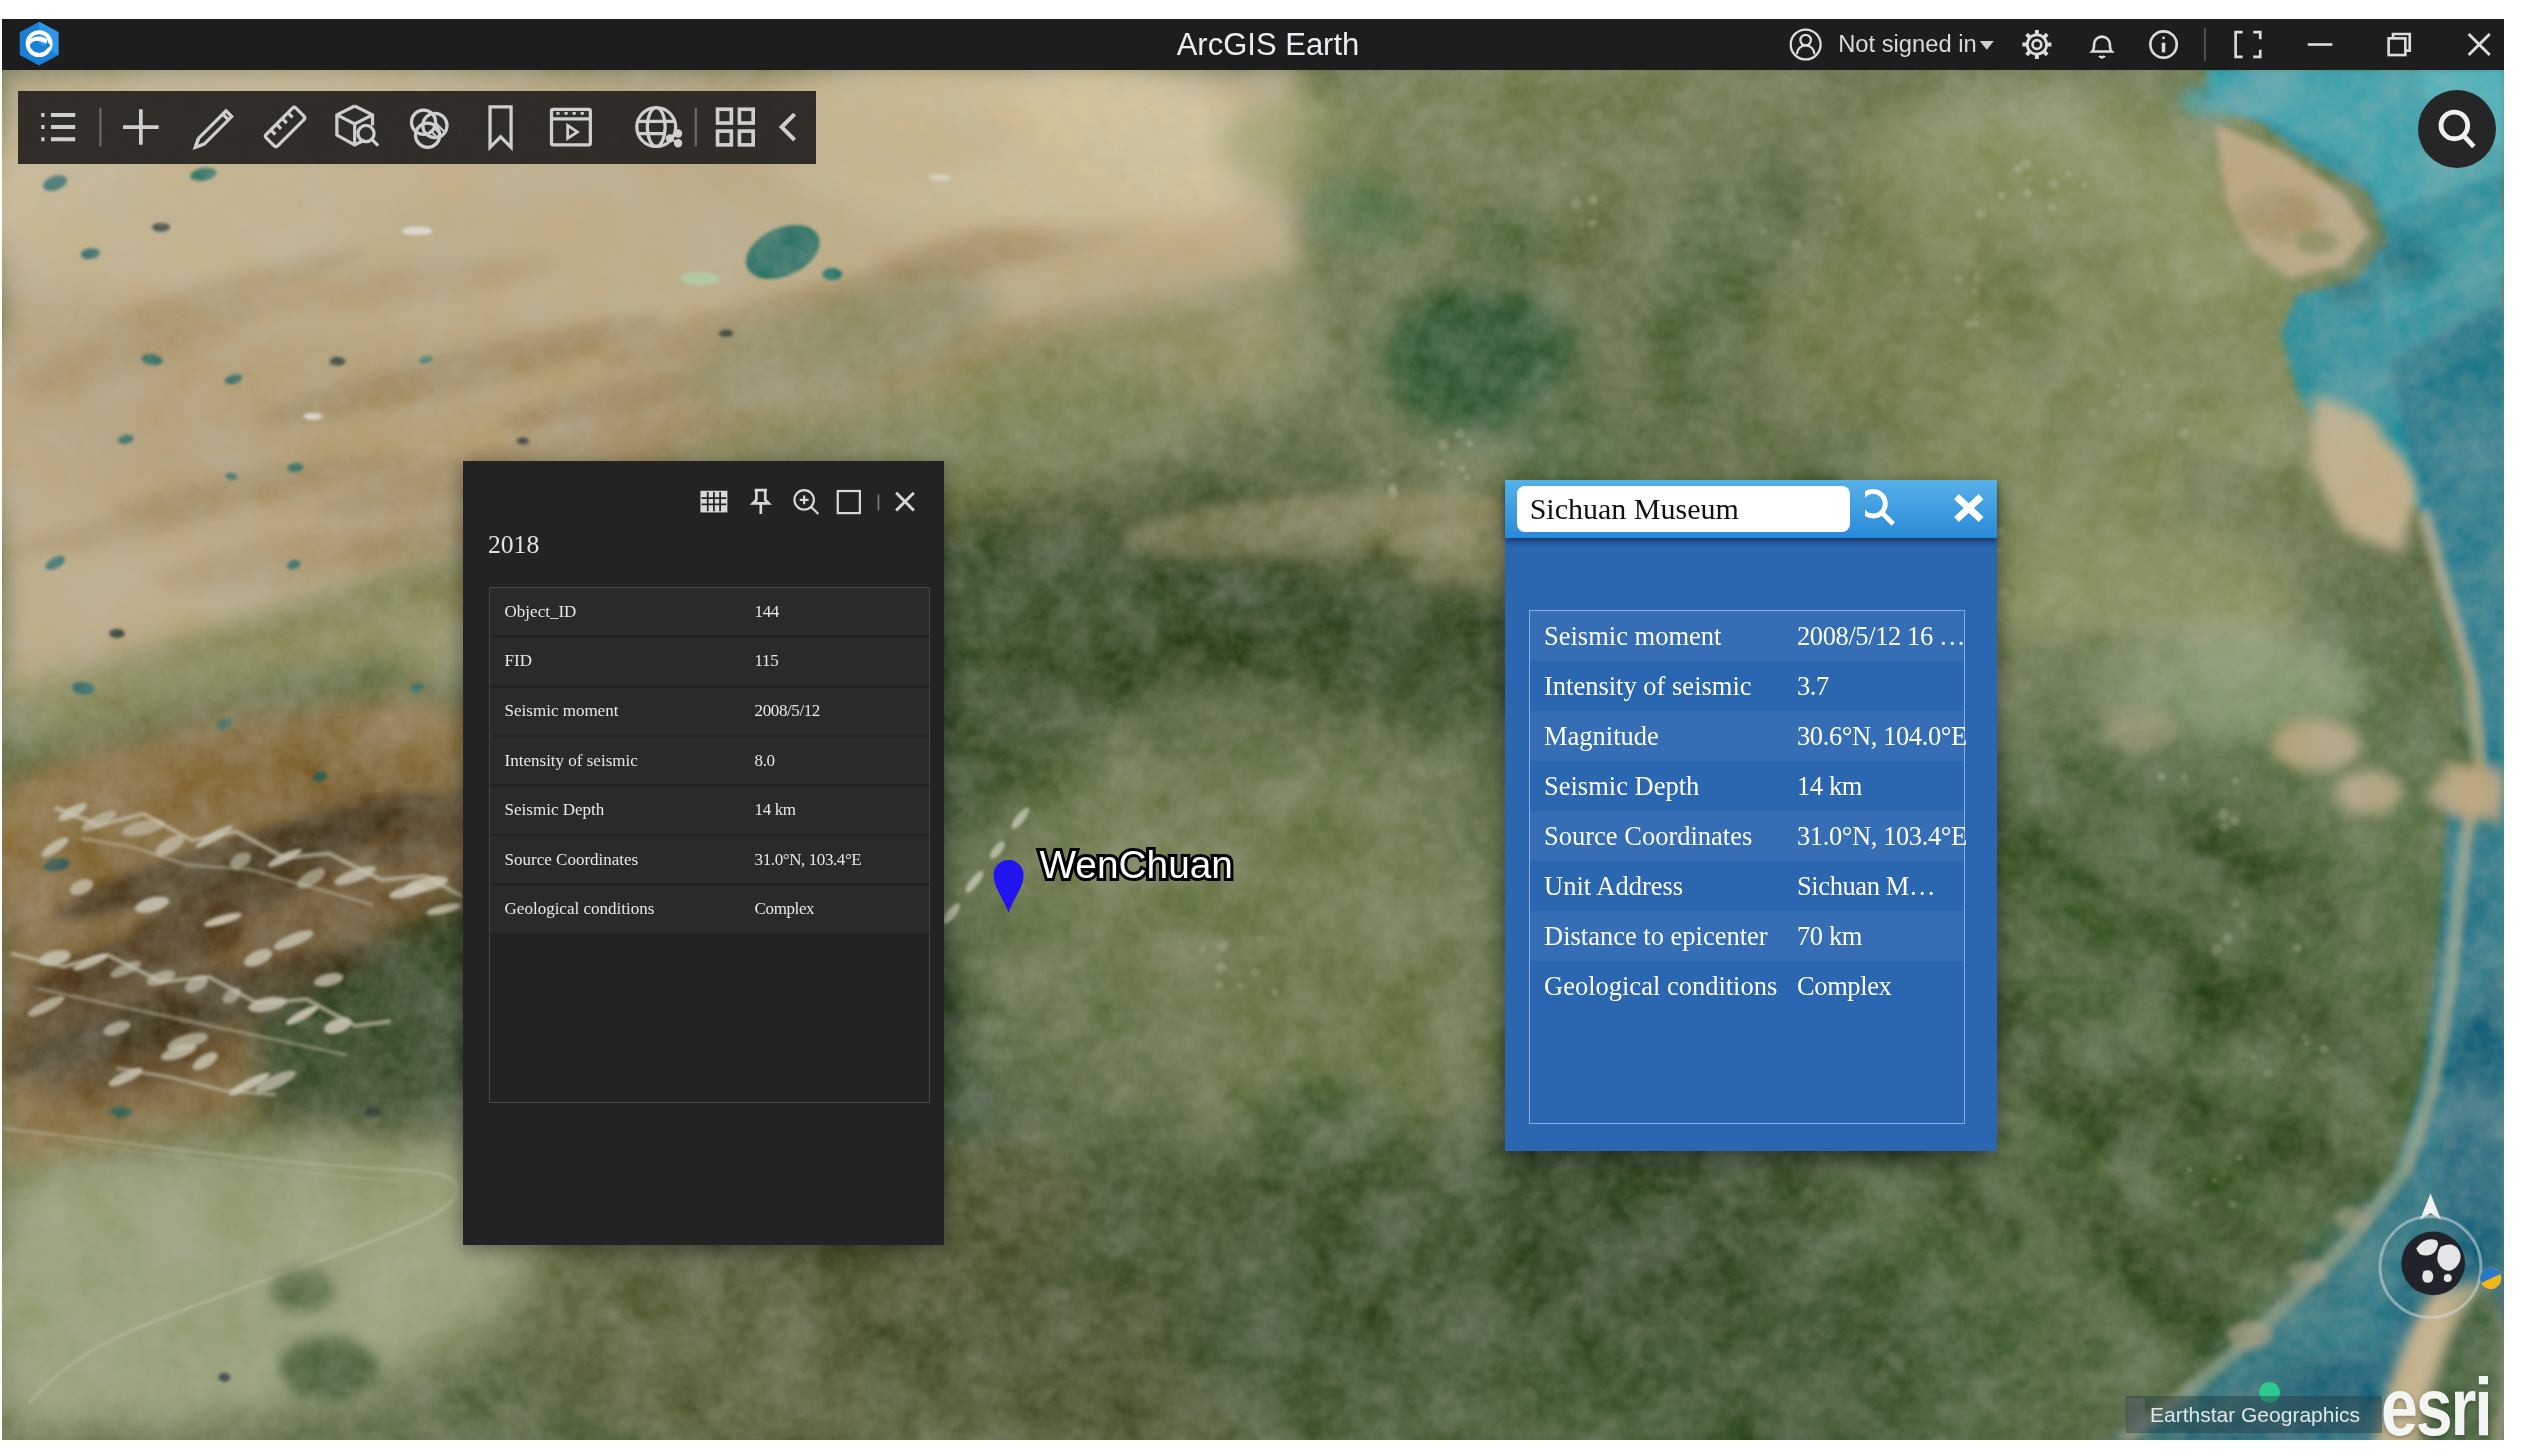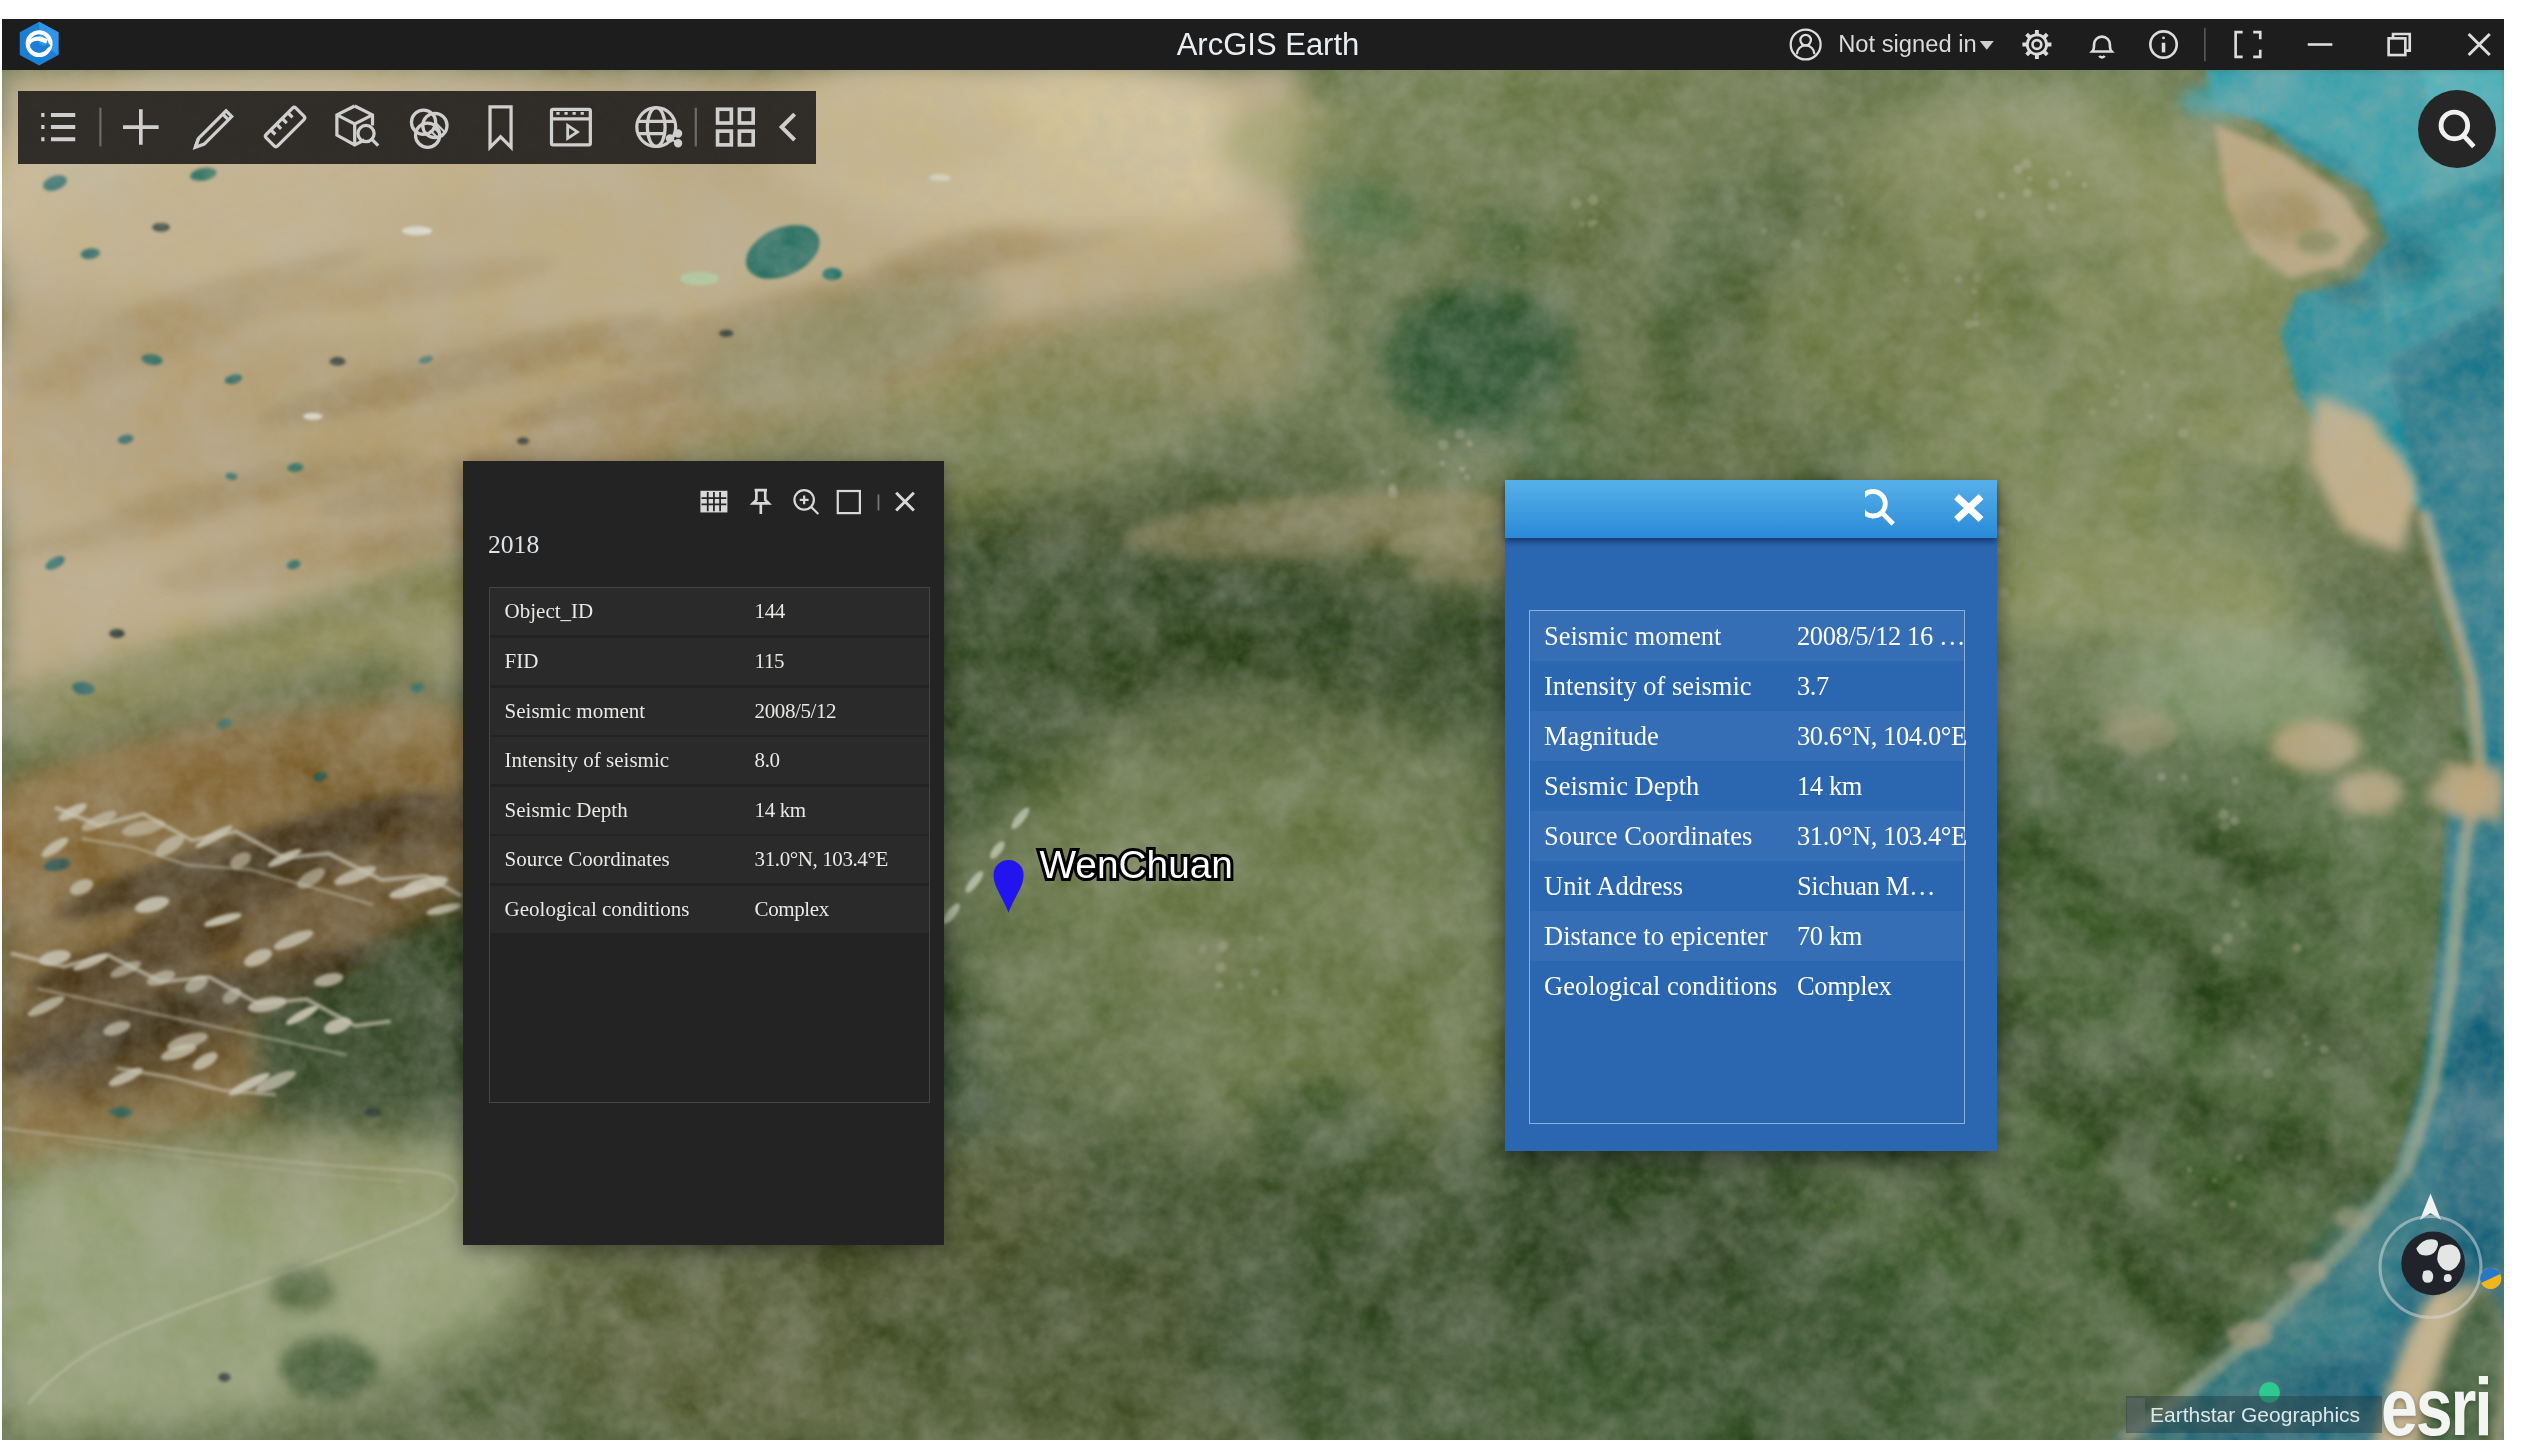--- a/index.html
+++ b/index.html
@@ -13,21 +13,21 @@
   
   .toolbar{position:absolute;left:16px;top:20.3px;width:798px;height:73px;background:rgba(36,34,31,0.92);
     display:flex;align-items:center;}
   .toolbar svg{flex:0 0 auto;}
   
   .dpanel{position:absolute;left:461px;top:391px;width:481px;height:784px;background:#232323;
     box-shadow:0 5.3px 21px rgba(0,0,0,0.45);color:#e8e8e6;font-family:"Liberation Serif",serif;}
   .dpanel .icons{position:absolute;right:19.4px;top:25px;display:flex;align-items:center;}
   .dpanel .year{position:absolute;left:25px;top:69px;font-size:25.6px;color:#dfe3e6;}
   .dtable{position:absolute;left:25.6px;top:126px;width:439px;height:514px;border:0.9px solid #454545;background:#232323;}
-  .drow{height:47px;background:#2a2a2a;margin-bottom:2.6px;display:flex;align-items:center;font-size:21px;white-space:nowrap;}
+  .drow{height:47px;background:#2a2a2a;margin-bottom:2.6px;display:flex;align-items:center;font-size:17px;white-space:nowrap;}
   .drow .lab{width:250px;padding-left:15px;flex:0 0 auto;}
   .drow .val{flex:1;letter-spacing:-0.4px;}
   
   .bpanel{position:absolute;left:1503px;top:410px;width:492px;height:671px;background:#2b66b1;
     box-shadow:0 7px 23px rgba(0,0,10,0.5);color:#fff;font-family:"Liberation Serif",serif;}
   .bhead{position:absolute;left:0;top:0;width:492px;height:58px;
     background:linear-gradient(#56b0e8,#2a8ad8);box-shadow:0 3.5px 5.3px rgba(0,10,40,0.45);}
   .bsearch{position:absolute;left:11.5px;top:5.3px;width:333px;height:46px;background:#fff;border-radius:8px;
     color:#111;font-size:30px;line-height:46px;padding-left:13.2px;box-sizing:border-box;}
   .btable{position:absolute;left:24px;top:130px;width:434px;height:512px;border:0.9px solid rgba(220,235,250,0.55);}
@@ -637,20 +637,21 @@
             <div class="val">31.0°N, 103.4°E</div>
           </div>
         <div class="drow">
             <div class="lab">Geological conditions</div>
             <div class="val">Complex</div>
           </div>
       </div>
     </div>
     <div class="bpanel">
       <div class="bhead">
+        <div class="bsearch">Sichuan Museum</div>
         <svg width="132" height="58" style="position:absolute;right:0;top:0" viewBox="0 0 150 66">
           <g fill="none" stroke="#ffffff" stroke-width="5.5">
             <circle cx="9" cy="27" r="14"></circle>
             <line x1="20" y1="38" x2="32" y2="50"></line>
             <path d="M104 19 L132 45 M132 19 L104 45" stroke-width="8"></path>
           </g>
         </svg>
       </div>
       <div class="btable">
         <div class="brow">

